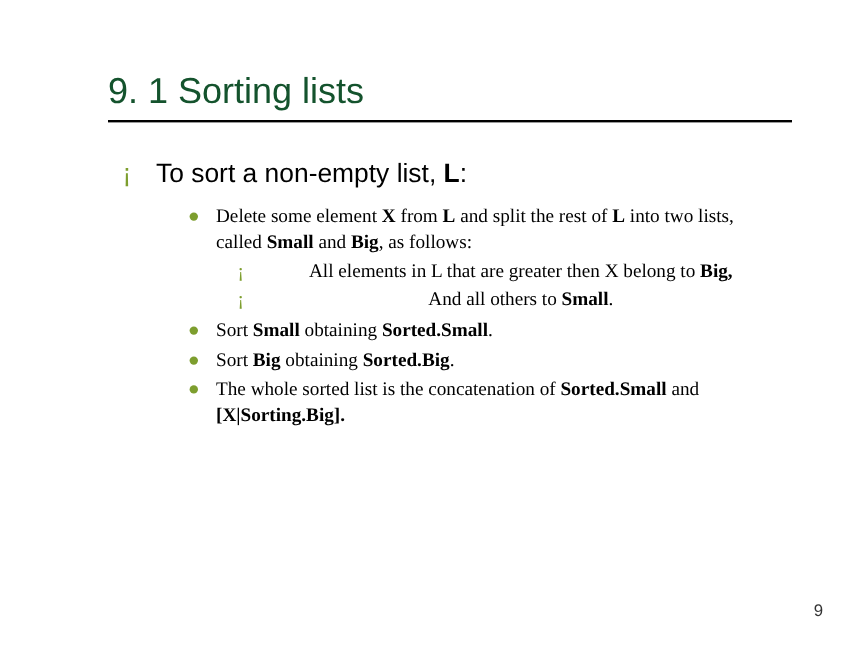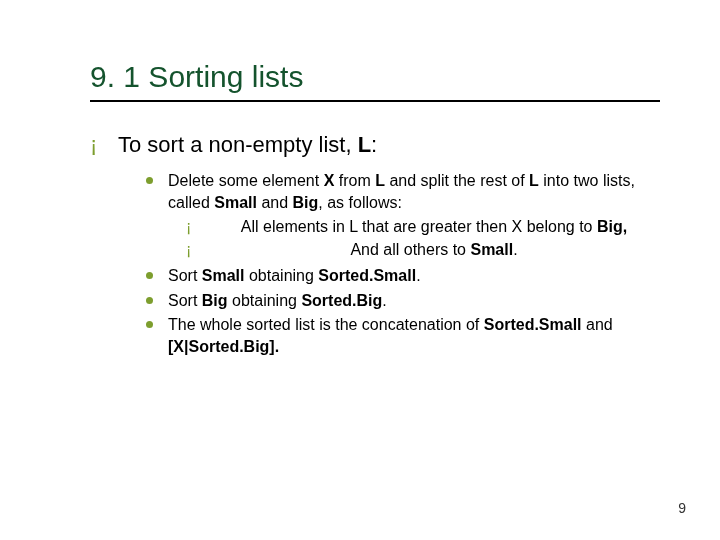--- a/index.html
+++ b/index.html
@@ -27,21 +27,21 @@
     margin: 0 0 6px 0;
   }
   .rule {
     border: none;
     border-top: 2px solid #000;
     margin: 0 0 28px 0;
   }
   .lvl1 {
     list-style: none;
     padding: 0;
-    margin: 0;
+    margin: 12px;
   }
   .lvl1 > li {
     position: relative;
     padding-left: 28px;
     font-size: 22px;
     line-height: 1.35;
   }
   .lvl1 > li::before {
     content: "¡";
     position: absolute;
@@ -54,20 +54,21 @@
     list-style: none;
     padding: 0;
     margin: 10px 0 0 24px;
   }
   .lvl2 > li {
     position: relative;
     padding-left: 26px;
     font-size: 16px;
     line-height: 1.4;
     margin-bottom: 2px;
+    font-family: Liberation Serif, serif;
   }
   .lvl2 > li::before {
     content: "";
     position: absolute;
     left: 4px;
     top: 7px;
     width: 7px;
     height: 7px;
     background: #7d9e2e;
     border-radius: 50%;
@@ -113,19 +114,19 @@
     <li>
       <span>To sort a non-empty list, </span><b>L</b><span>: </span>
 
       <ul class="lvl2" id="steps">
           <li><span>Delete some element <b>X</b> from <b>L</b> and split the rest of <b>L</b> into two lists, called <b>Small</b> and <b>Big</b>, as follows:</span><ul class="lvl3">
               <li>All elements in L that are greater then X belong to <b>Big,</b></li>
               <li>And all others to <b>Small</b>.</li>
             </ul></li>
           <li><span>Sort <b>Small</b> obtaining <b>Sorted.Small</b>.</span></li>
           <li><span>Sort <b>Big</b> obtaining <b>Sorted.Big</b>.</span></li>
-          <li><span>The whole sorted list is the concatenation of <b>Sorted.Small</b> and <b>[X|Sorted.Big].</b></span></li>
+          <li><span>The whole sorted list is the concatenation of <b>Sorted.Small</b> and <b>[X|Sorting.Big].</b></span></li>
         </ul>
     </li>
   </ul>
 
   <div class="pagenum">9</div>
 </div>
 
 </body></html>

